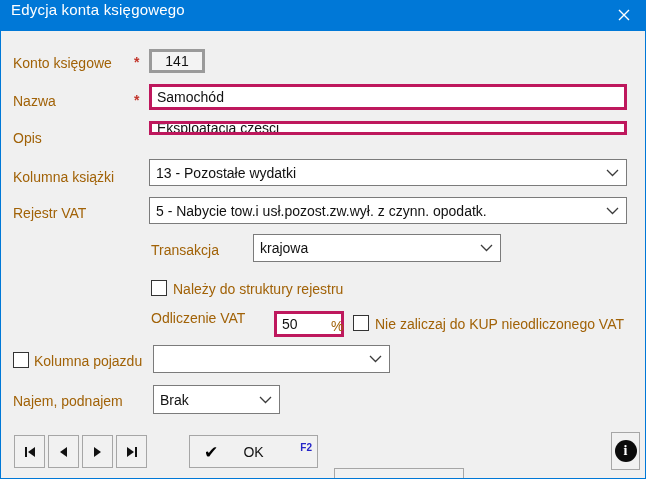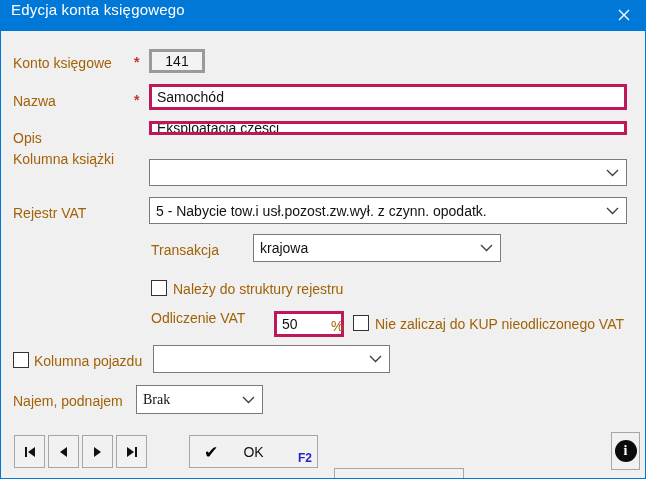--- a/index.html
+++ b/index.html
@@ -16,21 +16,21 @@
   .combo{position:absolute;box-sizing:border-box;border:1px solid #7b7b7b;background:#fff;display:flex;align-items:center;padding-left:6px;font-size:14px;color:#111;cursor:default;}
   .combo .chev{position:absolute;right:7px;top:50%;transform:translateY(-50%);display:flex;}
   .chk{position:absolute;width:16px;height:16px;box-sizing:border-box;border:1px solid #333;background:#fff;cursor:pointer;}
   .btn{position:absolute;box-sizing:border-box;background:#f1f1f1;border:1px solid #a6a6a6;display:flex;align-items:center;justify-content:center;cursor:pointer;}
   .navglyph{display:flex;align-items:center;gap:1px;}
   .tri-l{width:0;height:0;border-top:5px solid transparent;border-bottom:5px solid transparent;border-right:7px solid #111;}
   .tri-r{width:0;height:0;border-top:5px solid transparent;border-bottom:5px solid transparent;border-left:7px solid #111;}
   .vbar{width:2px;height:10px;background:#111;}
   .cmd{position:relative;font-size:14px;color:#111;}
   .cmd .ico{position:absolute;left:14px;top:50%;transform:translateY(-50%);font-size:17px;font-weight:bold;color:#000;line-height:1;}
-  .cmd .f2{position:absolute;right:5px;bottom:2px;font-size:12px;font-weight:bold;color:#2424c8;}
+  .cmd .f2{position:absolute;right:5px;bottom:14px;font-size:10px;font-weight:bold;color:#2424c8;}
   .info-circle{width:22px;height:22px;border-radius:50%;background:#0b0b0b;color:#fff;display:flex;align-items:center;justify-content:center;font-family:"Liberation Serif","DejaVu Serif",serif;font-weight:bold;font-size:14px;}
 </style>
 </head>
 <body>
 
 <div class="dialog">
 
   <div class="titlebar">
     <span class="title">Edycja konta księgowego</span>
     <div class="close-btn">
@@ -46,22 +46,23 @@
   <span class="req" style="left:133px;top:53px;">*</span>
   <input class="txt ro" style="left: 148px; top: 48px; width: 56px; height: 24px;" readonly="" value="141">
 
   <span class="lbl" style="left:12px;top:92px;">Nazwa</span>
   <span class="req" style="left:133px;top:91px;">*</span>
   <input class="txt" style="left: 148px; top: 83px; width: 478px; height: 26px;" value="Samochód">
 
   <span class="lbl" style="left:12px;top:129px;">Opis</span>
   <input class="txt" style="left: 148px; top: 120px; width: 478px; height: 14px;" value="Eksploatacja części">
 
-  <span class="lbl" style="left:12px;top:150px;">Kolumna książki</span>
+  <span class="lbl" style="left:12px;top:168px;">Kolumna książki</span>
   <div class="combo" style="left:148px;top:158px;width:478px;height:27px;">
+    <span>13 - Pozostałe wydatki</span>
     <span class="chev">
       <svg width="13" height="8" viewBox="0 0 13 8">
           <polyline points="1,1 6.5,6.5 12,1" fill="none" stroke="#3c3c3c" stroke-width="1.3"></polyline>
         </svg>
     </span>
   </div>
 
   <span class="lbl" style="left:12px;top:204px;">Rejestr VAT</span>
   <div class="combo" style="left:148px;top:196px;width:478px;height:27px;">
     <span>5 - Nabycie tow.i usł.pozost.zw.wył. z czynn. opodatk.</span>
@@ -96,21 +97,21 @@
   <div class="combo" style="left:152px;top:344px;width:237px;height:28px;">
     <span></span>
     <span class="chev">
       <svg width="13" height="8" viewBox="0 0 13 8">
           <polyline points="1,1 6.5,6.5 12,1" fill="none" stroke="#3c3c3c" stroke-width="1.3"></polyline>
         </svg>
     </span>
   </div>
 
   <span class="lbl" style="left:12px;top:392px;">Najem, podnajem</span>
-  <div class="combo" style="left:135px;top:384px;width:127px;height:29px;font-family:Liberation Serif, serif;">
+  <div class="combo" style="left:152px;top:384px;width:127px;height:29px;">
     <span>Brak</span>
     <span class="chev">
       <svg width="13" height="8" viewBox="0 0 13 8">
           <polyline points="1,1 6.5,6.5 12,1" fill="none" stroke="#3c3c3c" stroke-width="1.3"></polyline>
         </svg>
     </span>
   </div>
 
   <div class="btn" style="left:13px;top:434px;width:31px;height:33px;">
     <span class="navglyph">

